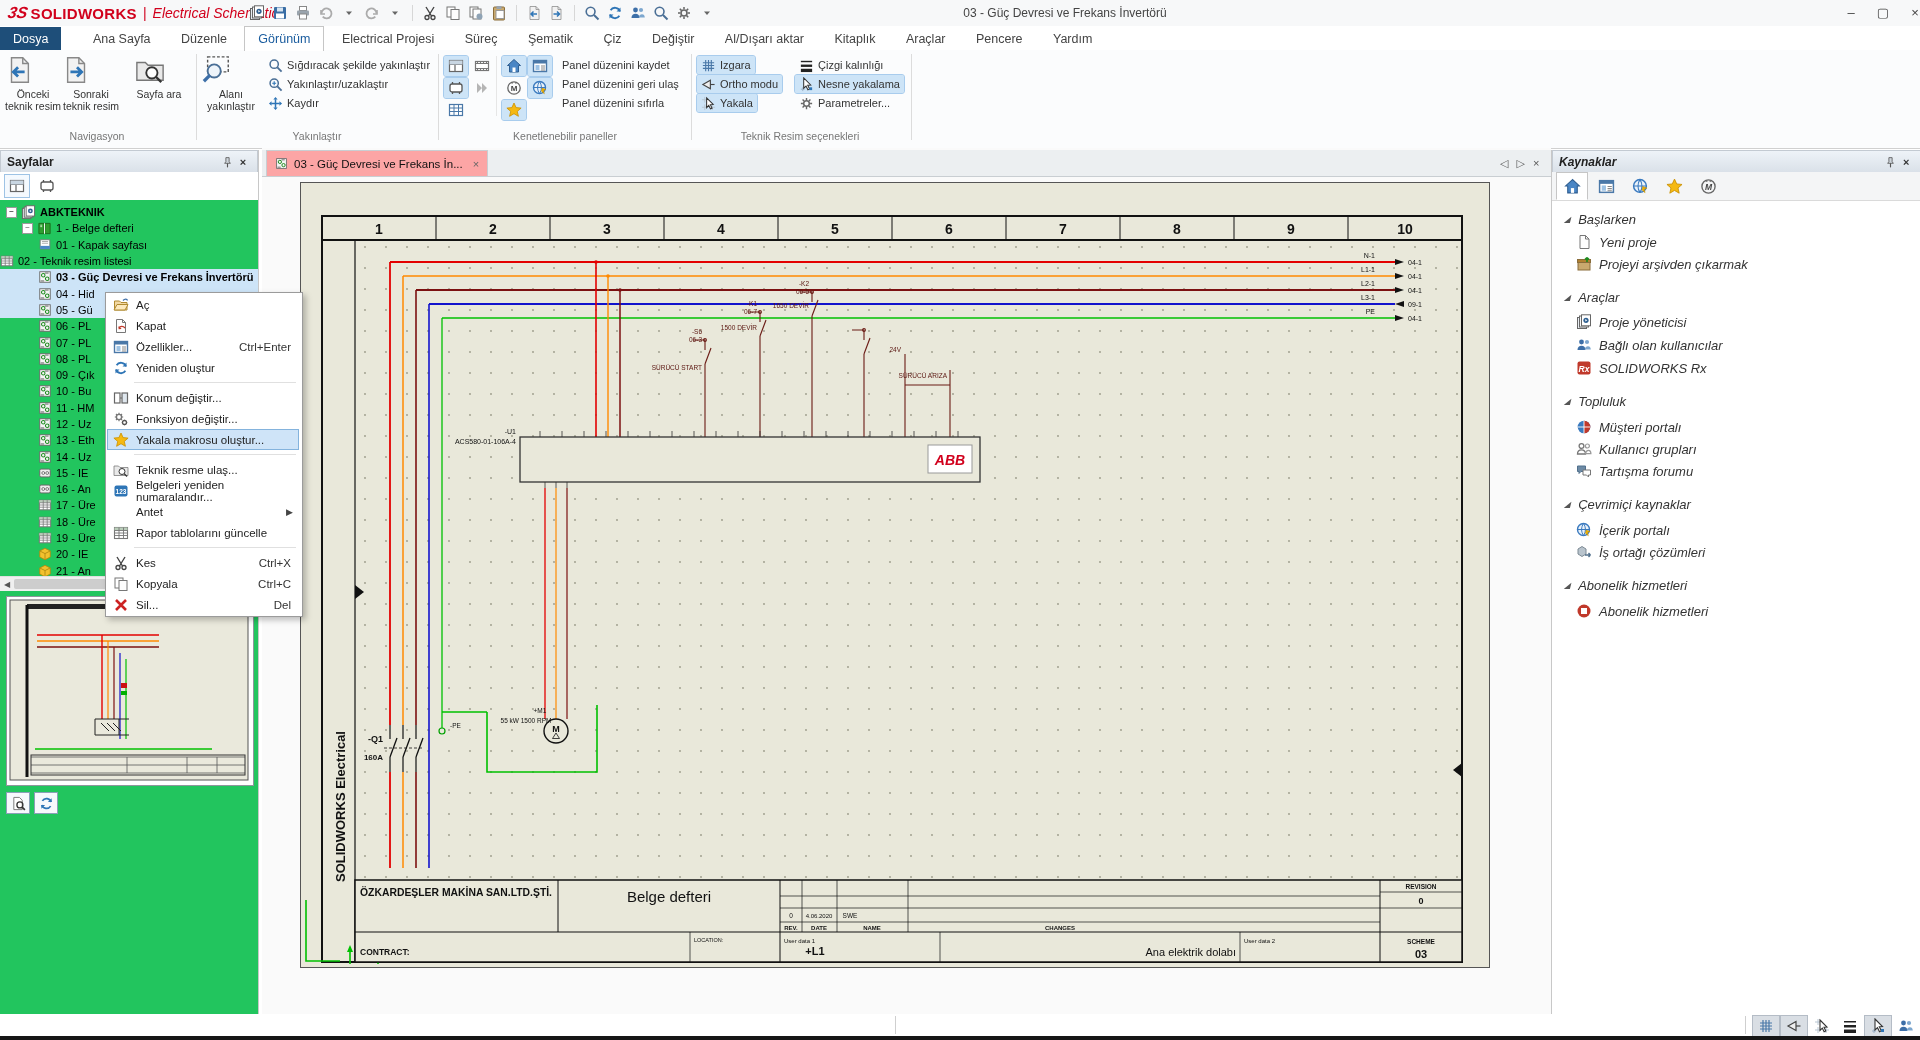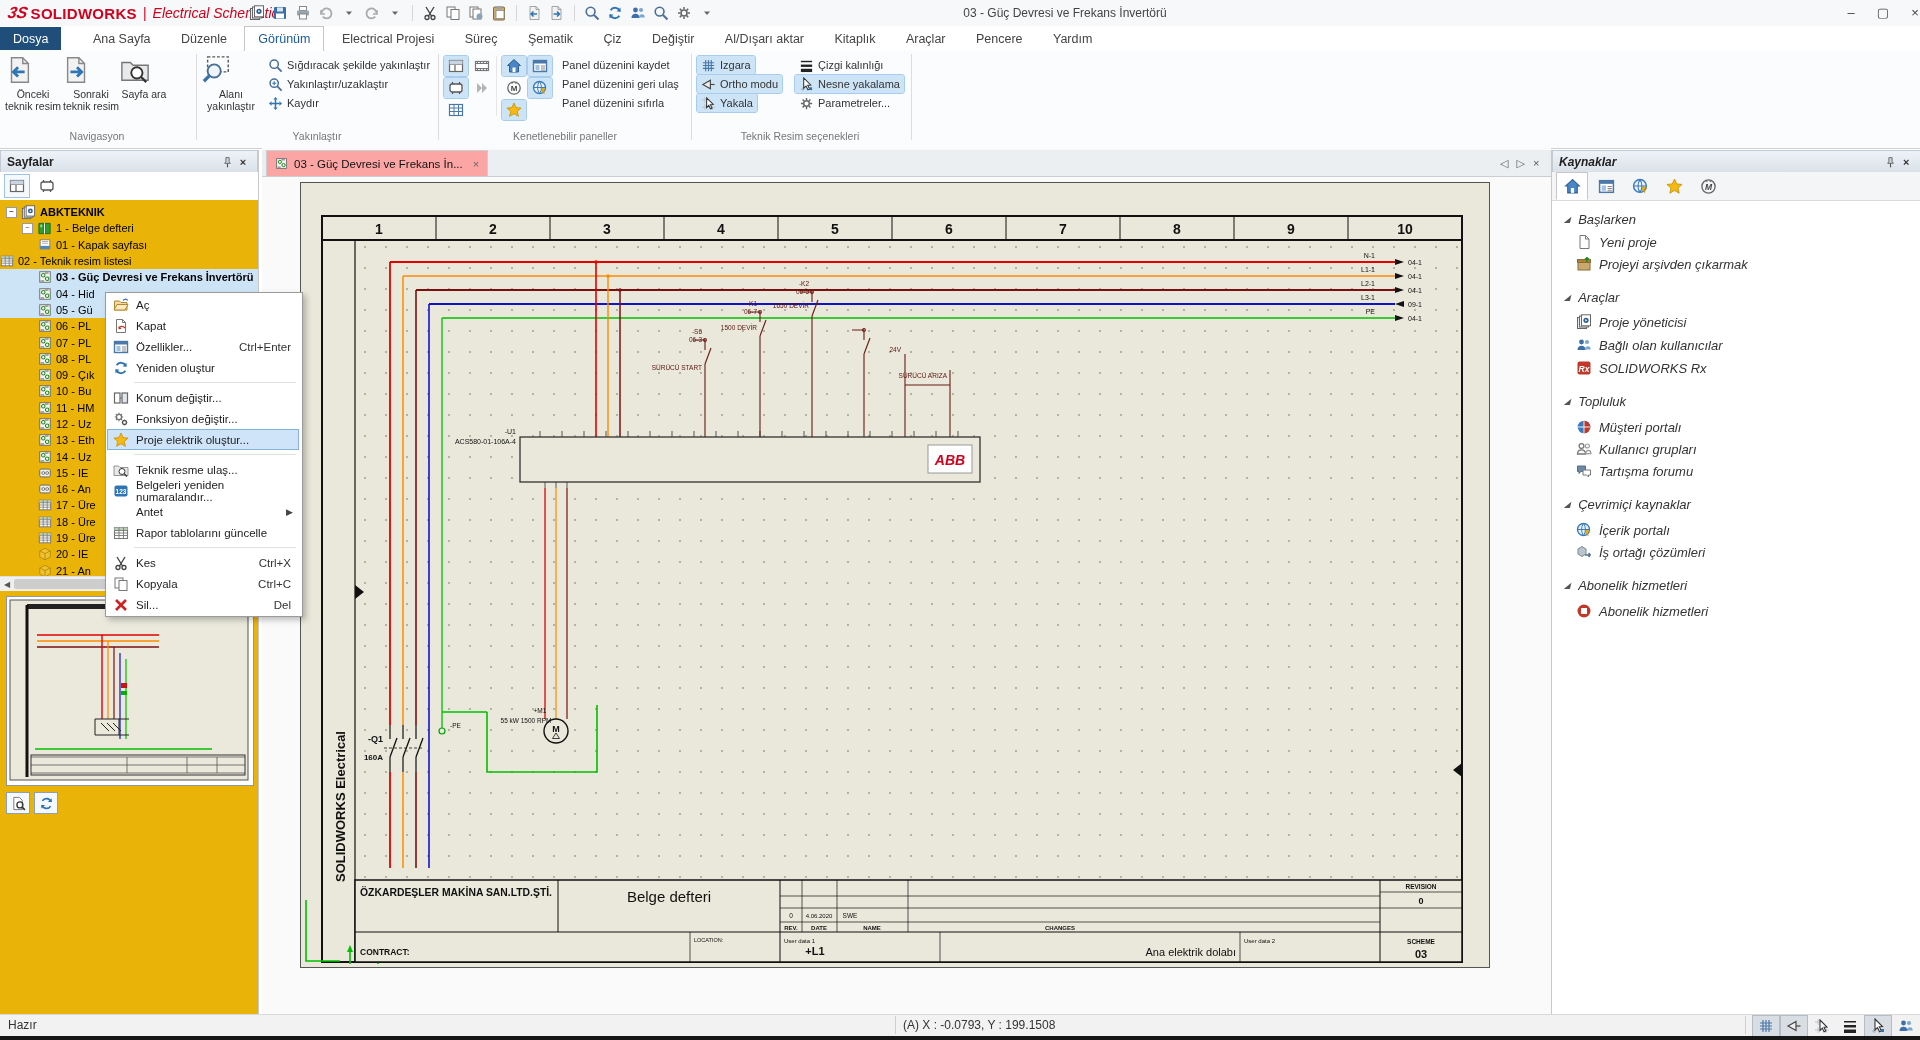--- a/index.html
+++ b/index.html
@@ -33,21 +33,21 @@
   .bigbtn{top:3px;width:58px;height:74px;display:flex;flex-direction:column;padding-top:2px;border-radius:2px;}
   .bigbtn .cap{font-size:10.5px;color:#333;text-align:center;line-height:12px;margin-top:3px;}
   .ritem{height:18px;display:flex;align-items:center;gap:4px;font-size:11px;color:#333;padding:0 4px;border-radius:2px;white-space:nowrap;}
   .hl{background:#cde4f7;outline:1px solid #a8cced;}
   .tglbtn{width:24px;height:20px;display:flex;align-items:center;justify-content:center;border-radius:2px;}
   
   .phead{height:22px;background:linear-gradient(#eef3f8,#d9e0e8);border:1px solid #c3cad2;display:flex;align-items:center;font-size:12px;font-weight:bold;color:#222;padding:0 6px;}
   .phead .sp{flex:1;}
   .phicon{width:16px;height:14px;display:flex;align-items:center;justify-content:center;color:#333;font-size:11px;}
   
-  .lpanel{left:0;top:150px;width:258px;height:864px;background:#eab308;border-right:1px solid #c8c8c8;}
+  .lpanel{left:0;top:150px;width:258px;height:864px;background:#22c55e;border-right:1px solid #c8c8c8;}
   .ltools{left:0;top:22px;width:258px;height:28px;background:#fff;}
   .ltool{width:24px;height:22px;display:flex;align-items:center;justify-content:center;border:1px solid transparent;}
   .ltool.on{background:#f4f9fe;border:1px solid #9ec3e5;}
   .tree{left:0;top:54px;width:258px;}
   .trow{height:16.3px;display:flex;align-items:center;font-size:11px;color:#000;white-space:nowrap;overflow:hidden;}
   .trow .exp{width:9px;height:9px;border:1px solid #9a9a9a;background:#fff;font-size:8px;line-height:7px;text-align:center;color:#555;margin-right:4px;flex:none;}
   .trow svg{margin-right:4px;flex:none;}
   .trow.sel{background:#cde4f7;}
   .trow.cur{font-weight:bold;}
   .hscroll{left:0;top:426px;width:258px;height:14px;background:#f0f0f0;border-top:1px solid #e0e0e0;}
@@ -502,21 +502,21 @@
           <use href="#s-pageL"></use>
         </svg>
       <span class="cap">Önceki teknik resim</span>
     </div>
     <div class="ab bigbtn" style="left:62px">
       <svg class="i" width="30" height="30">
           <use href="#s-pageR"></use>
         </svg>
       <span class="cap">Sonraki teknik resim</span>
     </div>
-    <div class="ab bigbtn" style="left:120px;width:48px">
+    <div class="ab bigbtn" style="left:135px;width:48px">
       <svg class="i" width="30" height="30">
           <use href="#s-foldersearch"></use>
         </svg>
       <span class="cap">Sayfa ara</span>
     </div>
     <div class="ab rlabel" style="left:97px">Navigasyon</div>
     <div class="ab rsep" style="left:196px"></div>
 
     <div class="ab bigbtn" style="left:202px">
       <svg class="i" width="30" height="30">
@@ -1271,21 +1271,21 @@
           </svg>
         </span>
         <span>Fonksiyon değiştir...</span>
       </div>
     <div class="mi hl2" style="top:136px">
         <span class="mic">
           <svg class="i" width="16" height="16">
             <use href="#s-star"></use>
           </svg>
         </span>
-        <span>Proje elektrik oluştur...</span>
+        <span>Yakala makrosu oluştur...</span>
       </div>
     <div class="msep" style="top:161px"></div>
     <div class="mi" style="top:166px">
         <span class="mic">
           <svg class="i" width="16" height="16">
             <use href="#s-foldersearch"></use>
           </svg>
         </span>
         <span>Teknik resme ulaş...</span>
       </div>
@@ -1333,24 +1333,20 @@
         <span class="mic">
           <svg class="i" width="16" height="16">
             <use href="#s-xred"></use>
           </svg>
         </span>
         <span>Sil...</span>
         <span class="sc">Del</span>
       </div>
   </div>
 
-  <div class="ab statusbar">
-    <span class="ab" style="left:8px;top:3px">Hazır</span>
-    <span class="ab" style="left:903px;top:3px">(A) X : -0.0793, Y : 199.1508</span>
-  </div>
   <div class="ab sdiv" style="left:895px"></div>
   <div class="ab sdiv" style="left:1745px"></div>
   <span class="ab sbtn on" style="left:1752px">
       <svg class="i" width="16" height="16">
         <use href="#s-grid"></use>
       </svg>
     </span>
   <span class="ab sbtn on" style="left:1780px">
       <svg class="i" width="16" height="16">
         <use href="#s-ortho"></use>

